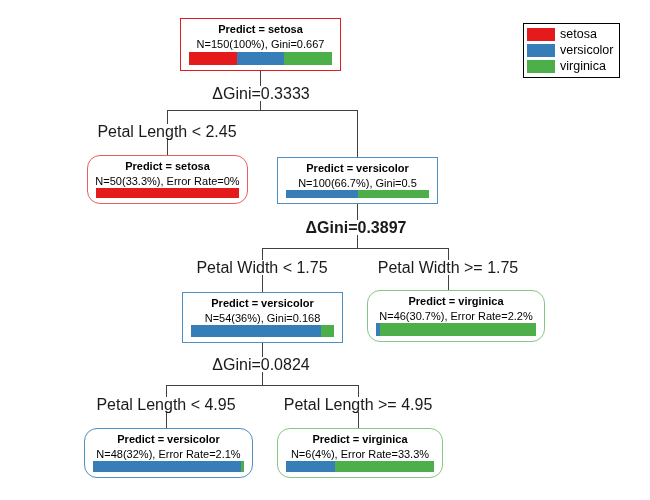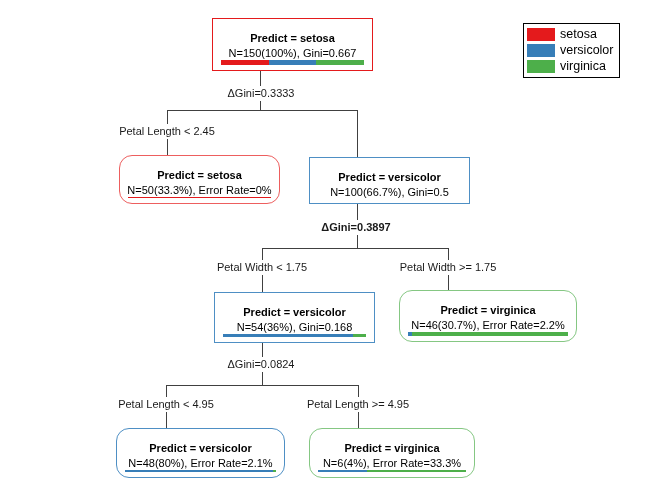--- a/index.html
+++ b/index.html
@@ -22,40 +22,39 @@
   }
   .line.h { height: 1px; }
   .line.v { width: 1px; }
 
   
   .edge-label {
     position: absolute;
     transform: translateX(-50%);
     background: #ffffff;
     padding: 0 4px;
-    font-size: 11px;
+    font-size: 16px;
     line-height: 15px;
     color: #1a1a1a;
     white-space: nowrap;
     z-index: 3;
   }
 
   
   .node {
     position: absolute;
     box-sizing: border-box;
     background: #ffffff;
     border: 1.5px solid #888;
     display: flex;
     flex-direction: column;
     align-items: center;
-    justify-content: center;
-    padding: 12px 8px 5px 8px;
+    justify-content: flex-end;
+    padding: 3px 8px 5px 8px;
     z-index: 2;
-    margin-left: 32px;
   }
   .node.rounded { border-radius: 13px; }
   .node-title {
     font-size: 11px;
     font-weight: bold;
     line-height: 15px;
     color: #000;
     white-space: nowrap;
   }
   .node-info {
@@ -177,21 +176,21 @@
     <div class="node-title">Predict = virginica</div>
     <div class="node-info">N=46(30.7%), Error Rate=2.2%</div>
     <div class="node-bar">
         <div class="bar-seg" style="width: 2.2%; background: rgb(55, 126, 184);"></div>
         <div class="bar-seg" style="width: 97.8%; background: rgb(77, 175, 74);"></div>
       </div>
   </div>
 
   <div class="node rounded" style="left: 84px; top: 428px; width: 169px; height: 50px; border-color: rgb(78, 143, 196);">
     <div class="node-title">Predict = versicolor</div>
-    <div class="node-info">N=48(80%), Error Rate=2.1%</div>
+    <div class="node-info">N=48(32%), Error Rate=2.1%</div>
     <div class="node-bar">
         <div class="bar-seg" style="width: 97.9%; background: rgb(55, 126, 184);"></div>
         <div class="bar-seg" style="width: 2.1%; background: rgb(77, 175, 74);"></div>
       </div>
   </div>
 
   <div class="node rounded" style="left: 277px; top: 428px; width: 166px; height: 50px; border-color: rgb(133, 199, 131);">
     <div class="node-title">Predict = virginica</div>
     <div class="node-info">N=6(4%), Error Rate=33.3%</div>
     <div class="node-bar">

